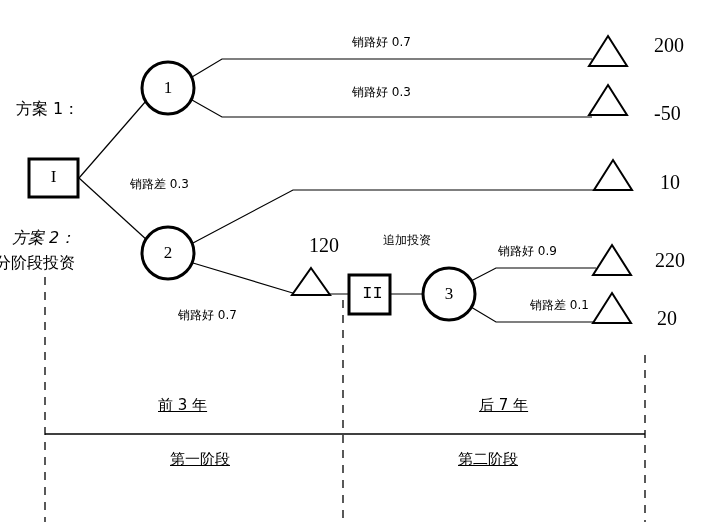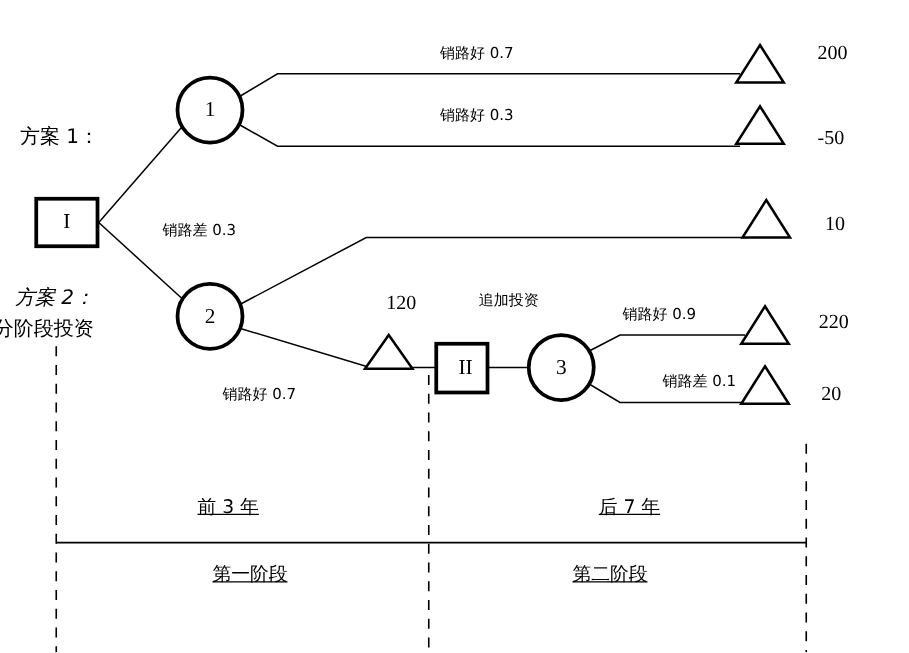--- a/index.html
+++ b/index.html
@@ -38,21 +38,21 @@
   .node-text {
     position: absolute;
     text-align: center;
     font-size: 17px;
     font-family: "Liberation Serif", "DejaVu Serif", serif;
   }
   .branch-label {
     font-size: 12px;
   }
   .payoff {
-    font-size: 16px;
+    font-size: 20px;
   }
   .plan-label {
     font-size: 16px;
   }
   .phase-label {
     font-size: 15px;
     text-decoration: underline;
   }
 </style>
 </head>
@@ -100,21 +100,21 @@
 
     <line x1="45" y1="277" x2="45" y2="522" stroke="#000000" stroke-width="1.3" stroke-dasharray="8,7"></line>
     <line x1="343" y1="300" x2="343" y2="522" stroke="#000000" stroke-width="1.3" stroke-dasharray="8,7"></line>
     <line x1="645" y1="355" x2="645" y2="522" stroke="#000000" stroke-width="1.3" stroke-dasharray="8,7"></line>
 
     <line x1="45" y1="434" x2="645" y2="434" stroke="#000000" stroke-width="1.4"></line>
   </svg>
 
   <div class="node-text" style="left:29px; top:167px; width:49px;">I</div>
 
-  <div class="node-text" style="left:349px; top:284px; width:47px;">II</div>
+  <div class="node-text" style="left:349px; top:284px; width:47px;font-family:Liberation Mono, monospace;">II</div>
 
   <div class="node-text" style="left:142px; top:78px; width:52px;">1</div>
 
   <div class="node-text" style="left:142px; top:243px; width:52px;">2</div>
 
   <div class="node-text" style="left:423px; top:284px; width:52px;">3</div>
 
   <div class="lbl cjk plan-label" style="left:16px; top:62px;margin-top:37px;">方案 1：</div>
 
   <div class="lbl cjk plan-label" style="left:12px; top:228px;font-style:italic;">方案 2：</div>

